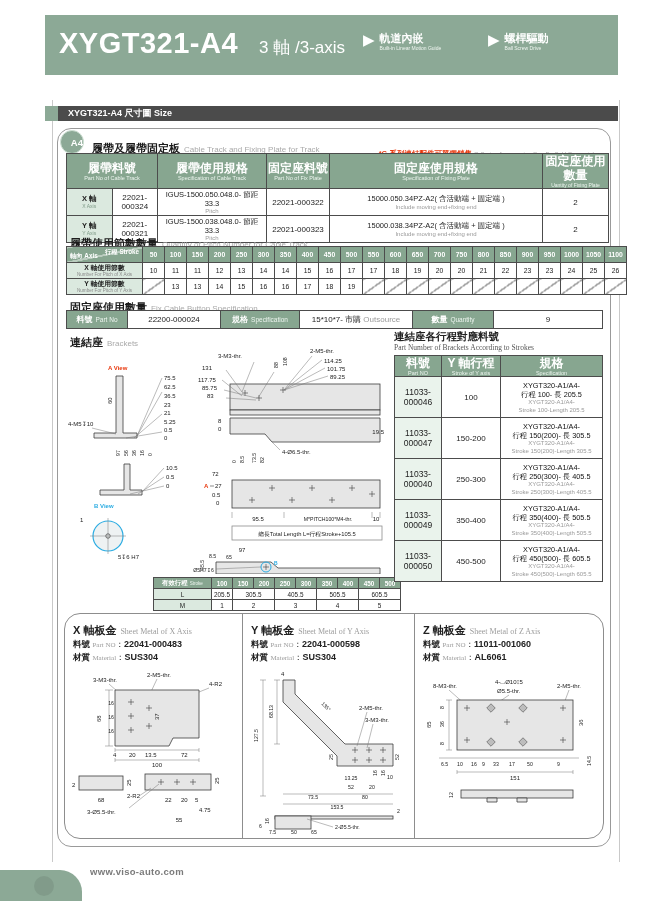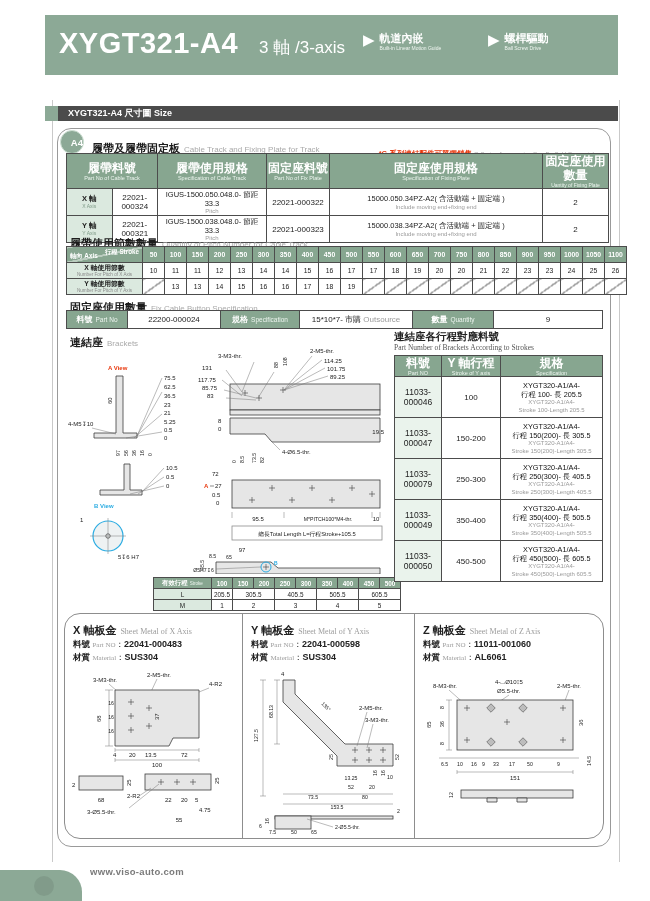--- a/index.html
+++ b/index.html
@@ -498,21 +498,21 @@
             <td class="rowpad">
               <div class="z1">XYGT320-A1/A4-</div>
               <div class="z1">行程 150(200)- 長 305.5</div>
               <div class="e1">XYGT320-A1/A4-</div>
               <div class="e1">Stroke 150(200)-Length 305.5</div>
             </td>
           </tr>
           <tr style="height:41px">
             <td class="vlg">
               <div class="pa">11033-</div>
-              <div class="pa">000079</div>
+              <div class="pa">000040</div>
             </td>
             <td>250-300</td>
             <td class="rowpad">
               <div class="z1">XYGT320-A1/A4-</div>
               <div class="z1">行程 250(300)- 長 405.5</div>
               <div class="e1">XYGT320-A1/A4-</div>
               <div class="e1">Stroke 250(300)-Length 405.5</div>
             </td>
           </tr>
           <tr style="height:41px">

